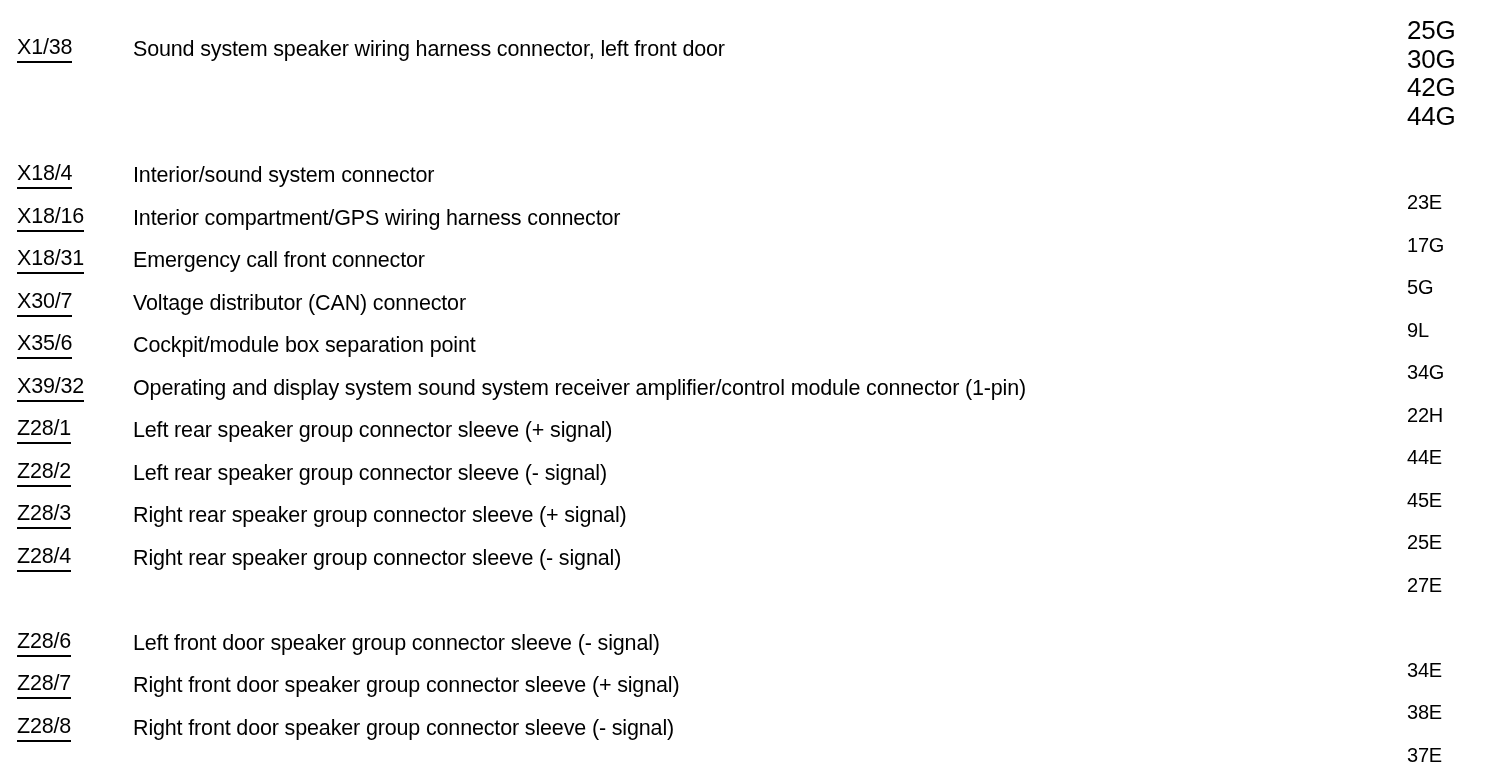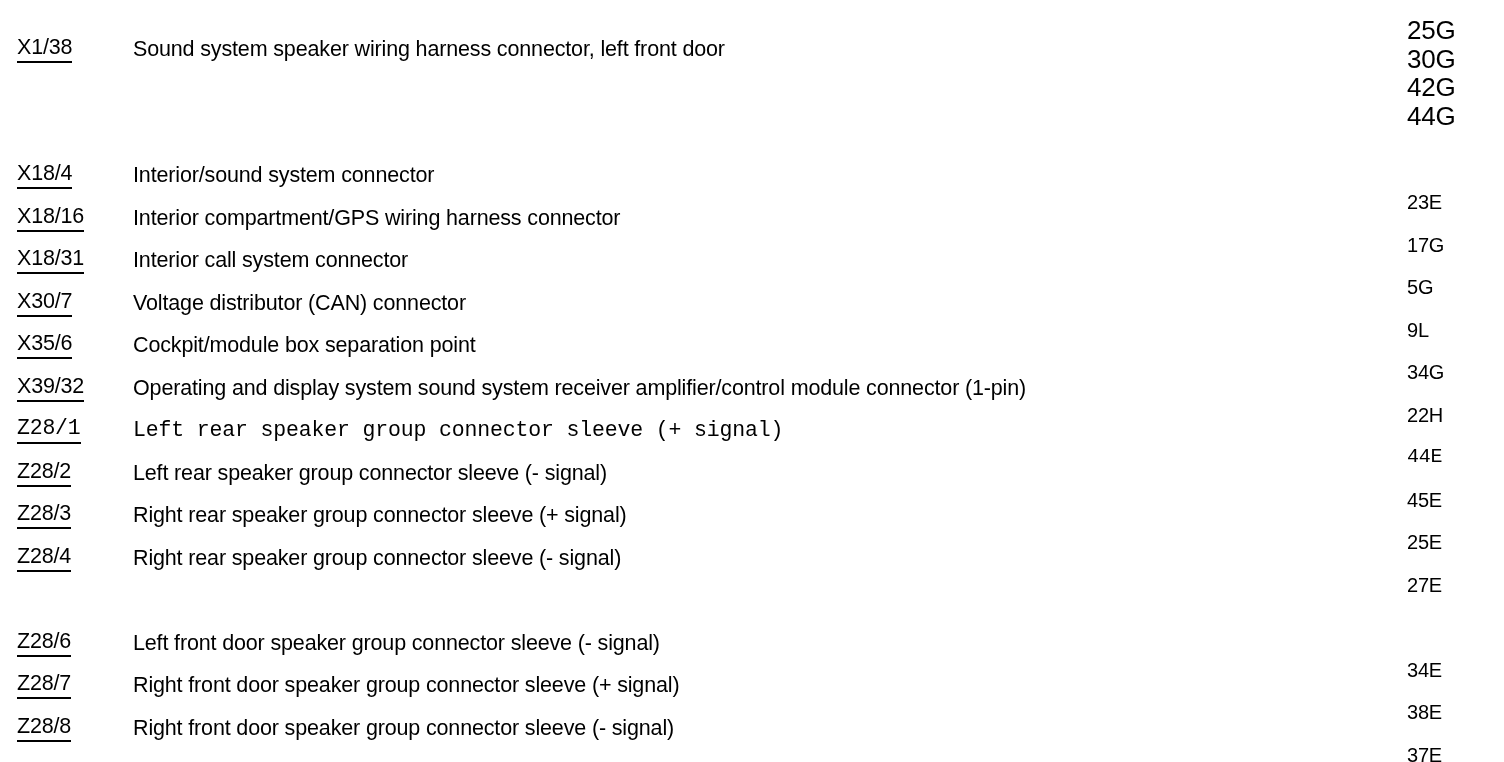--- a/index.html
+++ b/index.html
@@ -99,39 +99,39 @@
       <div class="desc-cell">Interior/sound system connector</div>
       <div class="ref-cell">23E</div>
     </div>
     <div class="row" style="top: 185px;">
       <div class="code-cell"><span class="code-text">X18/16</span></div>
       <div class="desc-cell">Interior compartment/GPS wiring harness connector</div>
       <div class="ref-cell">17G</div>
     </div>
     <div class="row" style="top: 227px;">
       <div class="code-cell"><span class="code-text">X18/31</span></div>
-      <div class="desc-cell">Interior call system connector</div>
+      <div class="desc-cell">Emergency call front connector</div>
       <div class="ref-cell">5G</div>
     </div>
     <div class="row" style="top: 270px;">
       <div class="code-cell"><span class="code-text">X30/7</span></div>
       <div class="desc-cell">Voltage distributor (CAN) connector</div>
       <div class="ref-cell">9L</div>
     </div>
     <div class="row" style="top: 312px;">
       <div class="code-cell"><span class="code-text">X35/6</span></div>
       <div class="desc-cell">Cockpit/module box separation point</div>
       <div class="ref-cell">34G</div>
     </div>
     <div class="row" style="top: 355px;">
       <div class="code-cell"><span class="code-text">X39/32</span></div>
       <div class="desc-cell">Operating and display system sound system receiver amplifier/control module connector (1-pin)</div>
       <div class="ref-cell">22H</div>
     </div>
-    <div class="row" style="top: 397px; font-family: Liberation Mono, monospace;">
+    <div class="row" style="top: 397px;">
       <div class="code-cell"><span class="code-text">Z28/1</span></div>
       <div class="desc-cell">Left rear speaker group connector sleeve (+ signal)</div>
       <div class="ref-cell">44E</div>
     </div>
     <div class="row" style="top: 440px; padding-left: 34px;">
       <div class="code-cell"><span class="code-text">Z28/2</span></div>
       <div class="desc-cell">Left rear speaker group connector sleeve (- signal)</div>
       <div class="ref-cell">45E</div>
     </div>
     <div class="row" style="top: 482px;">

